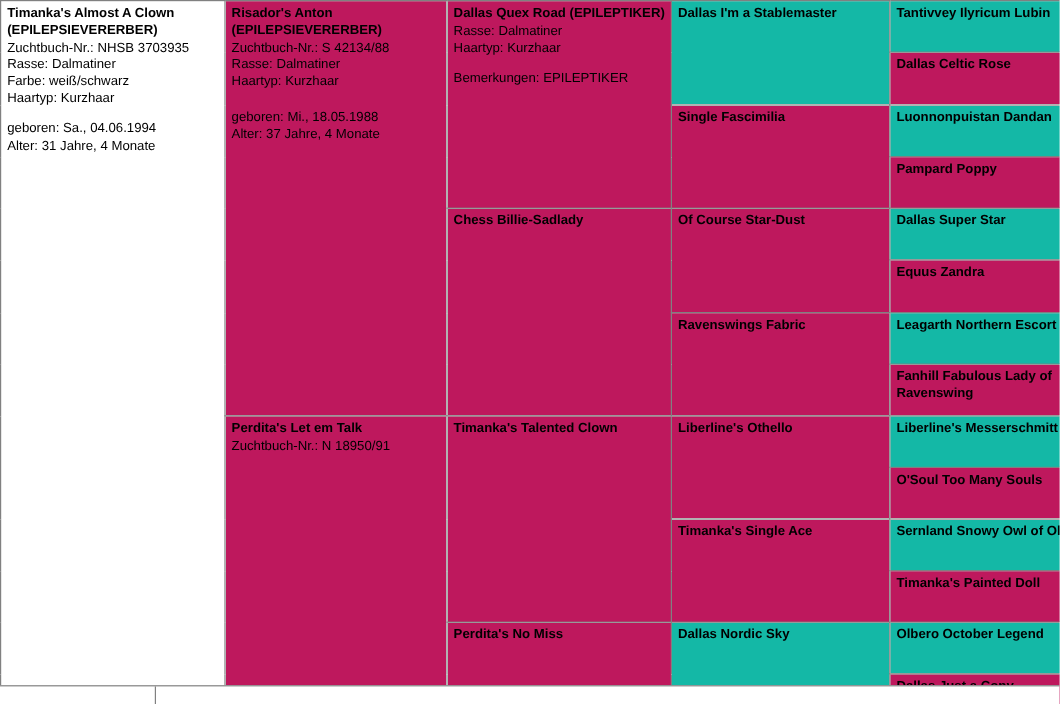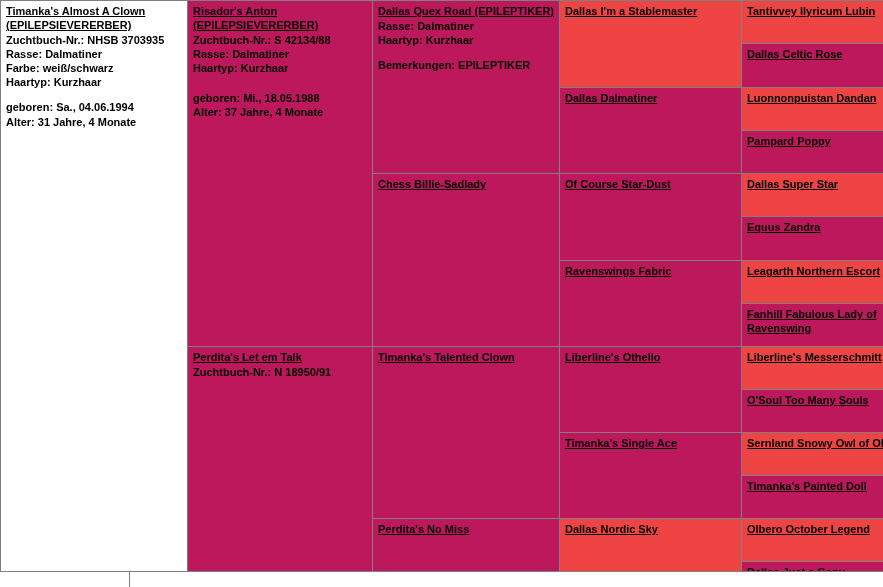--- a/index.html
+++ b/index.html
@@ -32,37 +32,36 @@
     line-height: 1.28;
     overflow: hidden;
   }
   td.gen1 { width: 177px; background: #ffffff; }
   td.gen2 { width: 175px; }
   td.gen3 { width: 177px; }
   td.gen4 { width: 172px; }
   td.gen5 { width: 180px; }
 
   .shade { background: #be185d; }
-  .white { background: #ef4444; }
+  .white { background: #14b8a6; }
 
   .name {
     font-weight: bold;
-    text-decoration: underline;
     display: block;
     margin-bottom: 1px;
   }
   .name a, .name {
     color: #000000;
   }
   .field {
     display: block;
     white-space: normal;
   }
-  .field .lbl { font-weight: bold; }
-  .field .val { font-weight: bold; }
+  .field .lbl { font-weight: normal; }
+  .field .val { font-weight: normal; }
   .spacer { display: block; height: 11px; }
   .bigspacer { display: block; height: 16px; }
 
   
   #bottombar {
     position: absolute;
     left: 0;
     top: 571px;
     width: 883px;
     height: 16px;
@@ -173,21 +172,21 @@
       </tr>
 
       <tr>
         <td class="gen5 shade" style="height:37px;">
           <span class="name">Dallas Celtic Rose</span>
         </td>
       </tr>
 
       <tr>
         <td class="gen4 shade" rowspan="2" style="height:72px;">
-          <span class="name">Dallas Dalmatiner</span>
+          <span class="name">Single Fascimilia</span>
         </td>
         <td class="gen5 white" style="height:36px;">
           <span class="name">Luonnonpuistan Dandan</span>
         </td>
       </tr>
 
       <tr>
         <td class="gen5 shade" style="height:36px;">
           <span class="name">Pampard Poppy</span>
         </td>

